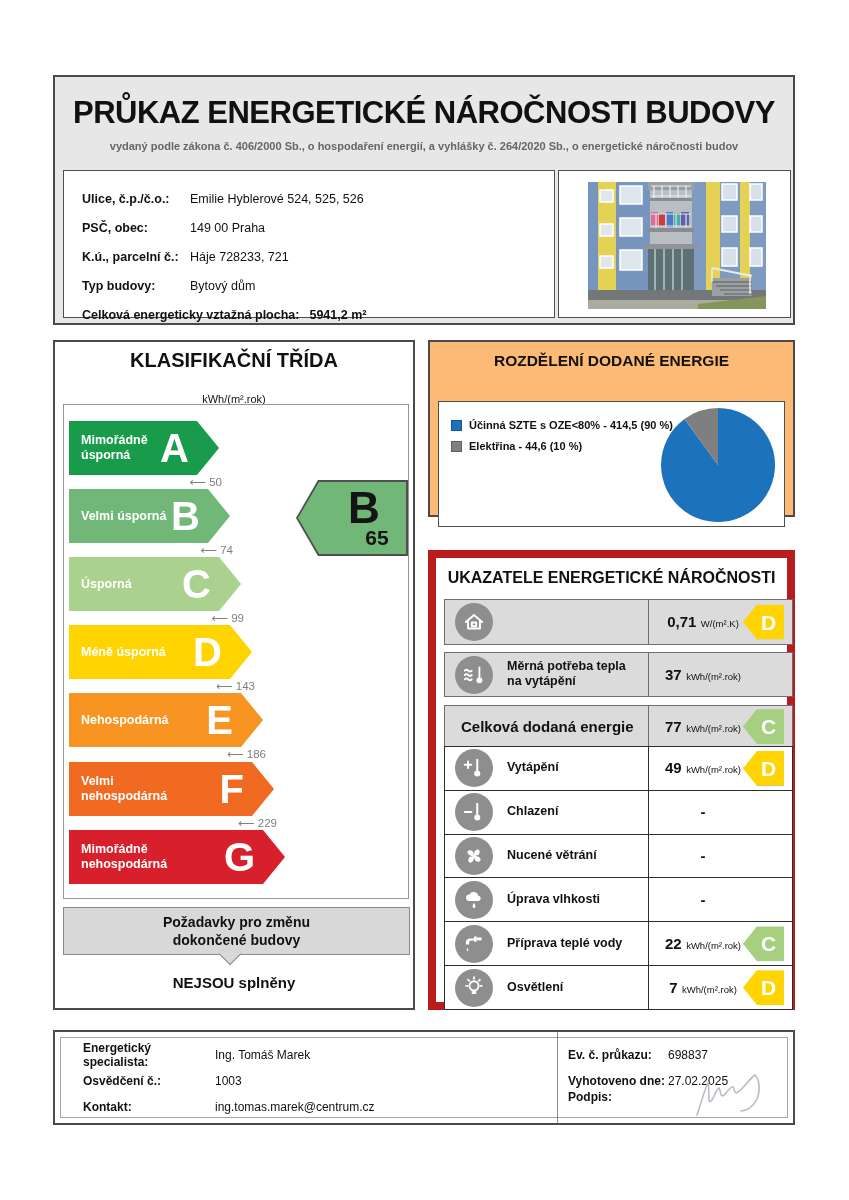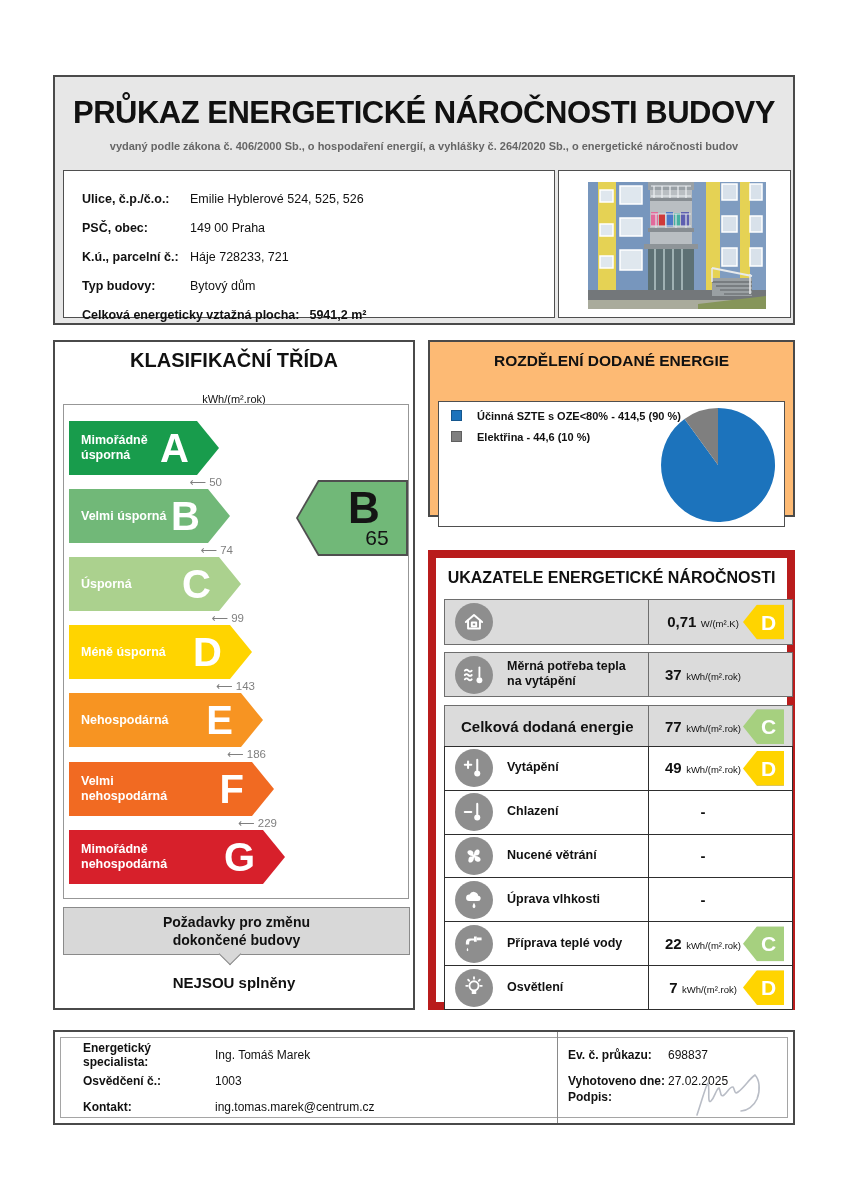--- a/index.html
+++ b/index.html
@@ -32,34 +32,34 @@
   .cls-label { color:#fff; font-weight:bold; font-size:12.5px; line-height:1.2; padding-left:12px; max-width:100px; }
   .cls-letter { position:absolute; right:30px; top:50%; transform:translateY(-50%); color:#fff; font-weight:bold; font-size:40px; line-height:1; }
   .threshold { position:absolute; width:55px; height:13px; font-size:11.5px; color:#7f7f7f; text-align:right; line-height:13px; }
   .rating-wrap { position:absolute; left:232px; top:75px; width:112px; height:76px; background:#4f4f4f;
                  clip-path:polygon(22px 0, 100% 0, 100% 100%, 22px 100%, 0 50%);
                  filter:drop-shadow(2px 2px 2px rgba(0,0,0,.3)); }
   .rating-in { position:absolute; left:2px; top:2px; width:108px; height:72px;
                clip-path:polygon(21px 0, 100% 0, 100% 100%, 21px 100%, 0 50%);
                display:flex; flex-direction:column; align-items:center; justify-content:center; padding-left:24px; }
   .rating-letter { font-size:44px; font-weight:bold; line-height:.9; color:#141414; }
-  .rating-value { font-size:21px; font-weight:normal; color:#141414; margin-left:26px; line-height:1; }
+  .rating-value { font-size:21px; font-weight:bold; color:#141414; margin-left:26px; line-height:1; }
   .req-box { left:8px; top:565px; width:347px; height:48px; background:#d8d8d8; border:1px solid #8a8a8a;
              text-align:center; font-weight:bold; font-size:14px; line-height:1.3; padding-top:5px; }
   .req-notch { left:167px; top:604px; width:16px; height:16px; background:#d8d8d8;
                border-right:1px solid #8a8a8a; border-bottom:1px solid #8a8a8a; transform:rotate(45deg); }
   .req-result { left:0; top:632px; width:100%; text-align:center; font-weight:bold; font-size:15px; }
 
   
   .dist-panel { left:428px; top:340px; width:367px; height:177px; background:#fdba74; border:2px solid #4a4a4a; }
   .dp-title { top:10px; width:100%; text-align:center; font-size:15.5px; font-weight:bold; }
   .dp-unit { top:32px; width:100%; text-align:center; font-size:11.5px; }
   .dp-box { left:8px; top:59px; width:347px; height:126px; background:#fff; border:1px solid #4f4f4f; }
   .legend { position:absolute; left:12px; top:8px; }
-  .legend-row { display:flex; align-items:flex-start; height:21px;gap:8px; }
+  .legend-row { display:flex; align-items:flex-end; height:21px; }
   .legend-sq { width:11px; height:11px; margin-right:7px; flex:none; border:1px solid rgba(0,0,0,.25); }
   .legend-txt { font-size:11px; font-weight:bold; }
   .pie { position:absolute; right:6px; top:3px; }
 
   
   .ind-panel { left:428px; top:550px; width:367px; height:460px; background:#fff; border:8px solid #b91c1c; }
   .ip-title { top:11px; width:100%; text-align:center; font-size:16px; font-weight:bold; }
   .ind-gray { position:absolute; left:8px; width:349px; background:#dbdbdb; border:1px solid #6e6e6e; }
   .ind-row { position:relative; display:flex; align-items:center; height:100%; }
   .col-split { position:absolute; left:203px; top:0; bottom:0; width:1px; background:#6e6e6e; }

